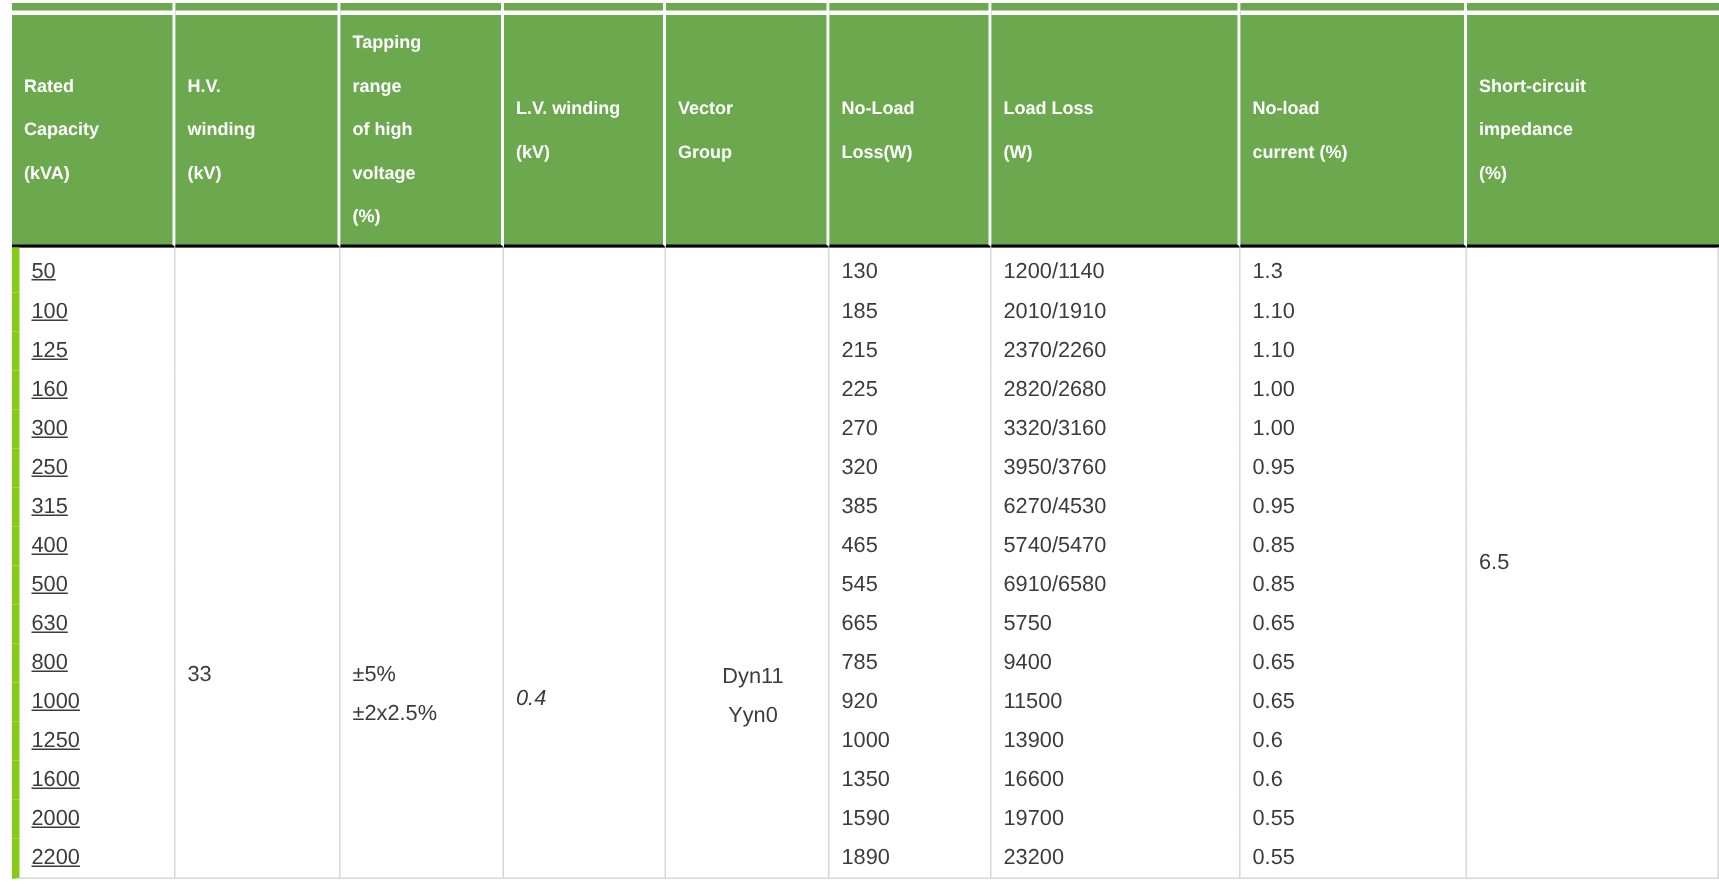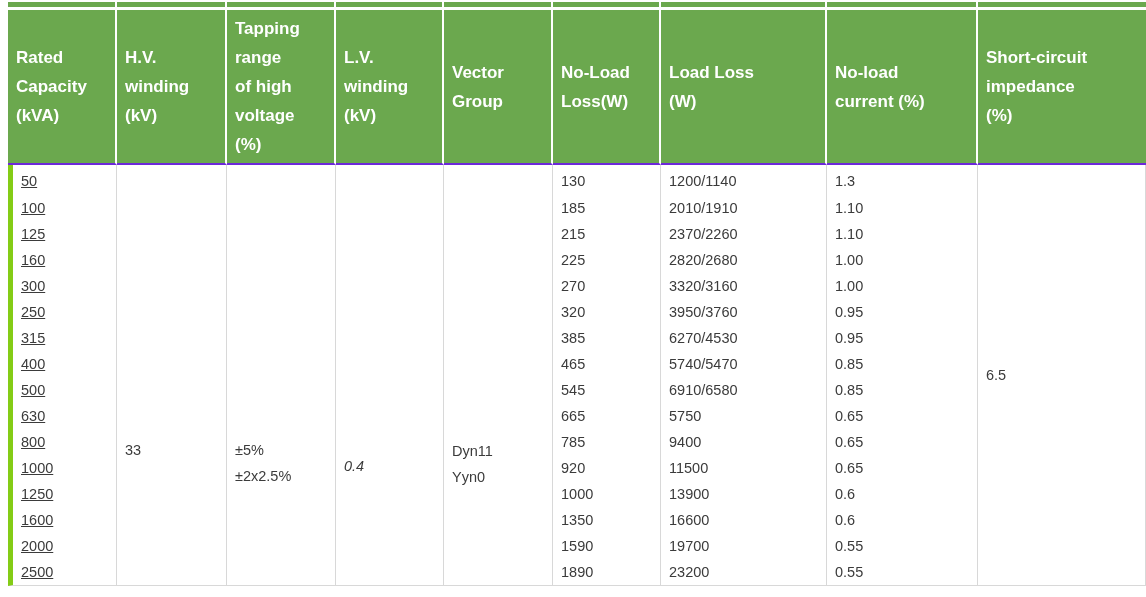--- a/index.html
+++ b/index.html
@@ -26,29 +26,29 @@
     height: 5px;
     padding: 0;
     background: #6ba84e;
     border-bottom: 3px solid #ffffff;
   }
   tr.strip-row td:not(:last-child) { border-right: 2px solid #ffffff; }
   
   tr.header-row th {
     background: #6ba84e;
     color: #ffffff;
-    font-size: 17px;
+    font-size: 12px;
     font-weight: 600;
     line-height: 29px;
     text-align: left;
     vertical-align: middle;
     padding: 0 8px;
     height: 153px;
     white-space: pre-line;
-    border-bottom: 2px solid #6d28d9;
+    border-bottom: 2px solid #000000;
     overflow: hidden;
   }
   tr.header-row th:not(:last-child) { border-right: 2px solid #ffffff; }
   
   tbody td {
     font-size: 14.5px;
     color: #3b3b3b;
     line-height: 26px;
     height: 26px;
     padding: 0 0 0 8px;
@@ -58,21 +58,21 @@
     overflow: hidden;
   }
   tbody td.first-col { border-left: 5px solid #84cc16; text-decoration: underline; }
   tbody tr.first-row td.data-cell { height: 28px; padding-top: 2px; }
   tbody tr.last-row td { border-bottom: 1px solid #d8d8d8; }
   
   td.merged { vertical-align: top; border-bottom: 1px solid #d8d8d8; }
   td.merged-hv       { padding-top: 272px; }
   td.merged-tapping  { padding-top: 272px; }
   td.merged-lv       { padding-top: 288px; font-style: italic; }
-  td.merged-vector   { padding-top: 273px; }
+  td.merged-vector   { padding-top: 273px; text-align: center; }
   td.merged-imp      { padding-top: 197px; }
 </style>
 </head>
 <body>
 
 <div class="page">
   <table class="spec">
     <colgroup>
       <col style="width:109px">
         <col style="width:110px">
@@ -215,20 +215,20 @@
         <td>16600</td>
         <td>0.6</td>
       </tr>
       <tr>
         <td class="first-col">2000</td>
         <td>1590</td>
         <td>19700</td>
         <td>0.55</td>
       </tr>
       <tr class="last-row">
-        <td class="first-col">2500</td>
+        <td class="first-col">2200</td>
         <td>1890</td>
         <td>23200</td>
         <td>0.55</td>
       </tr>
     </tbody>
   </table>
 </div>
 
 </body></html>

